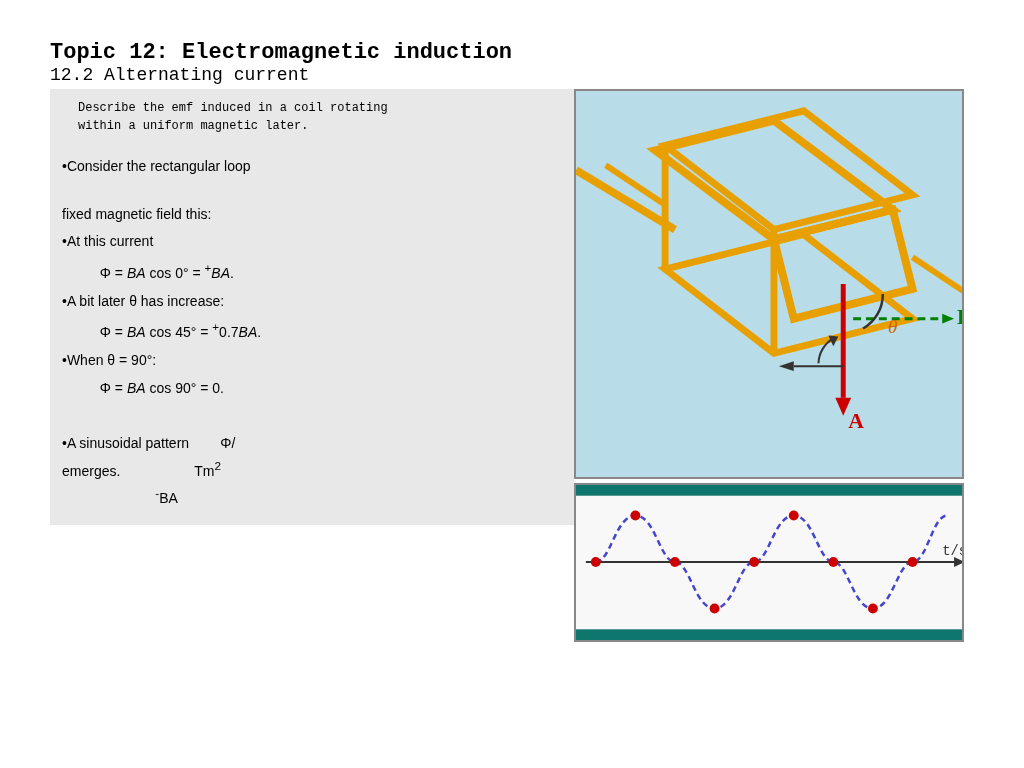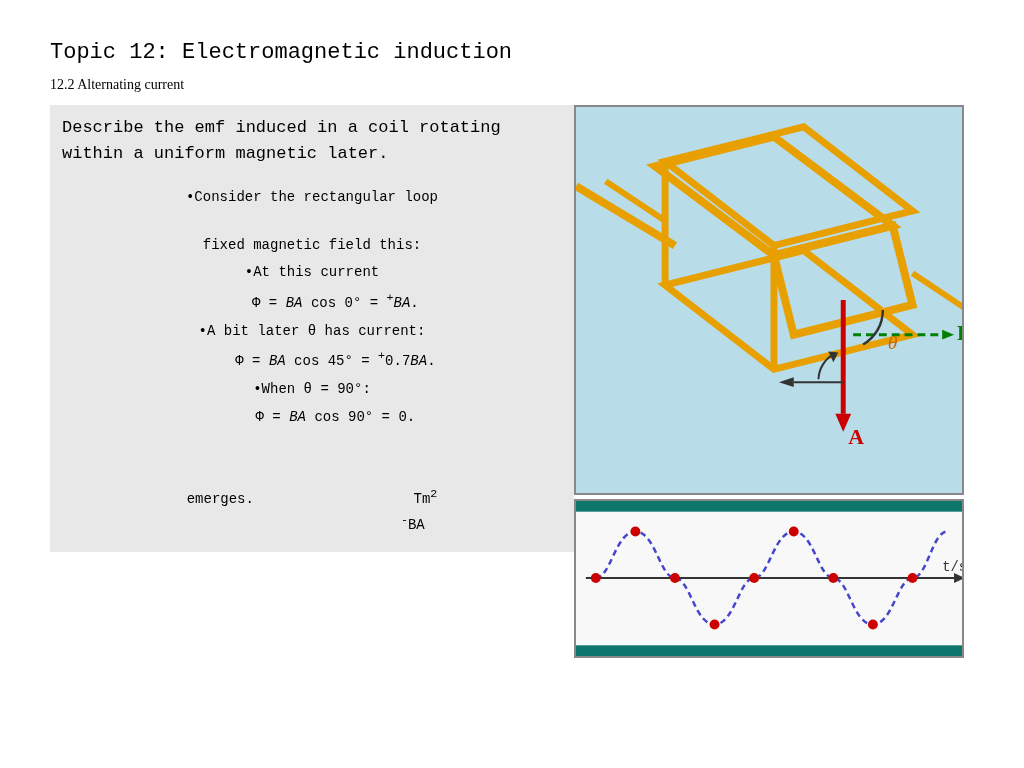--- a/index.html
+++ b/index.html
@@ -6,62 +6,61 @@
     body {
       background: #ffffff;
       font-family: 'Courier New', Courier, monospace;
       width: 1024px;
       height: 768px;
       overflow: hidden;
       padding: 40px 50px 20px 50px;
     }
     .title {
       font-size: 22px;
+      font-weight: bold;
+      margin-bottom: 0;
+      font-family: 'Courier New', Courier, monospace;
+    }
+    .subtitle {
+      font-size: 18px;
       font-weight: normal;
-      margin-bottom: 12px;
-      font-family: 'Courier New', Courier, monospace;
-    }
-    .subtitle {
-      font-size: 14px;
-      font-weight: normal;
-      margin-bottom: 12px;
-      font-family: Liberation Serif, serif;
+      margin-bottom: 4px;
+      font-family: Liberation Mono, monospace;
     }
     .main-layout {
       display: flex;
       gap: 0;
       width: 100%;
     }
     .left-col {
       flex: 1;
       display: flex;
       flex-direction: column;
       gap: 0;
     }
     .right-col {
       width: 400px;
       display: flex;
       flex-direction: column;
       gap: 4px;
     }
     .describe-box {
       background: #e8e8e8;
-      padding: 10px 12px;
-      font-size: 17px;
+      padding: 10px 28px;
+      font-size: 12px;
       line-height: 1.5;
       font-family: 'Courier New', Courier, monospace;
       margin-bottom: 0;
     }
     .content-box {
       background: #e8e8e8;
       padding: 10px 12px;
       font-size: 14px;
       line-height: 1.7;
-      font-family: Liberation Mono, monospace;
-      text-align: center;
+      font-family: Liberation Sans, sans-serif;
     }
     .content-box p {
       margin-bottom: 4px;
     }
     .indent {
       margin-left: 30px;
     }
     
     
     .diagram-upper {
@@ -107,40 +106,40 @@
       </p>
       <p>
         <span>•At this current</span>
       </p>
       <p class="indent">
         <span>
           &nbsp;&nbsp;Φ = <em>BA</em> cos 0° = <sup>+</sup><em>BA</em>.
         </span>
       </p>
       <p>
-        <span>•A bit later θ has current:</span>
+        <span>•A bit later θ has increase:</span>
       </p>
       <p class="indent">
         <span>
           &nbsp;&nbsp;Φ = <em>BA</em> cos 45° = <sup>+</sup>0.7<em>BA</em>.
         </span>
       </p>
       <p>
         <span>•When θ = 90°:</span>
       </p>
       <p class="indent">
         <span>
           &nbsp;&nbsp;Φ = <em>BA</em> cos 90° = 0.
         </span>
       </p>
       <p>
         <br>
       </p>
       <p>
-        <br>
+        <span>•A sinusoidal pattern &nbsp;&nbsp;&nbsp;&nbsp;&nbsp;&nbsp;&nbsp;Φ/</span><br>
         <span>emerges. &nbsp;&nbsp;&nbsp;&nbsp;&nbsp;&nbsp;&nbsp;&nbsp;&nbsp;&nbsp;&nbsp;&nbsp;&nbsp;&nbsp;&nbsp;&nbsp;&nbsp;&nbsp;Tm<sup>2</sup></span><br>
         <span>&nbsp;&nbsp;&nbsp;&nbsp;&nbsp;&nbsp;&nbsp;&nbsp;&nbsp;&nbsp;&nbsp;&nbsp;&nbsp;&nbsp;&nbsp;&nbsp;&nbsp;&nbsp;&nbsp;&nbsp;&nbsp;&nbsp;&nbsp;&nbsp;<sup>-</sup>BA</span>
       </p>
     </div>
   </div>
 
   <div class="right-col">
 
     <div class="diagram-upper">
       <svg viewBox="0 0 390 390" xmlns="http://www.w3.org/2000/svg">

